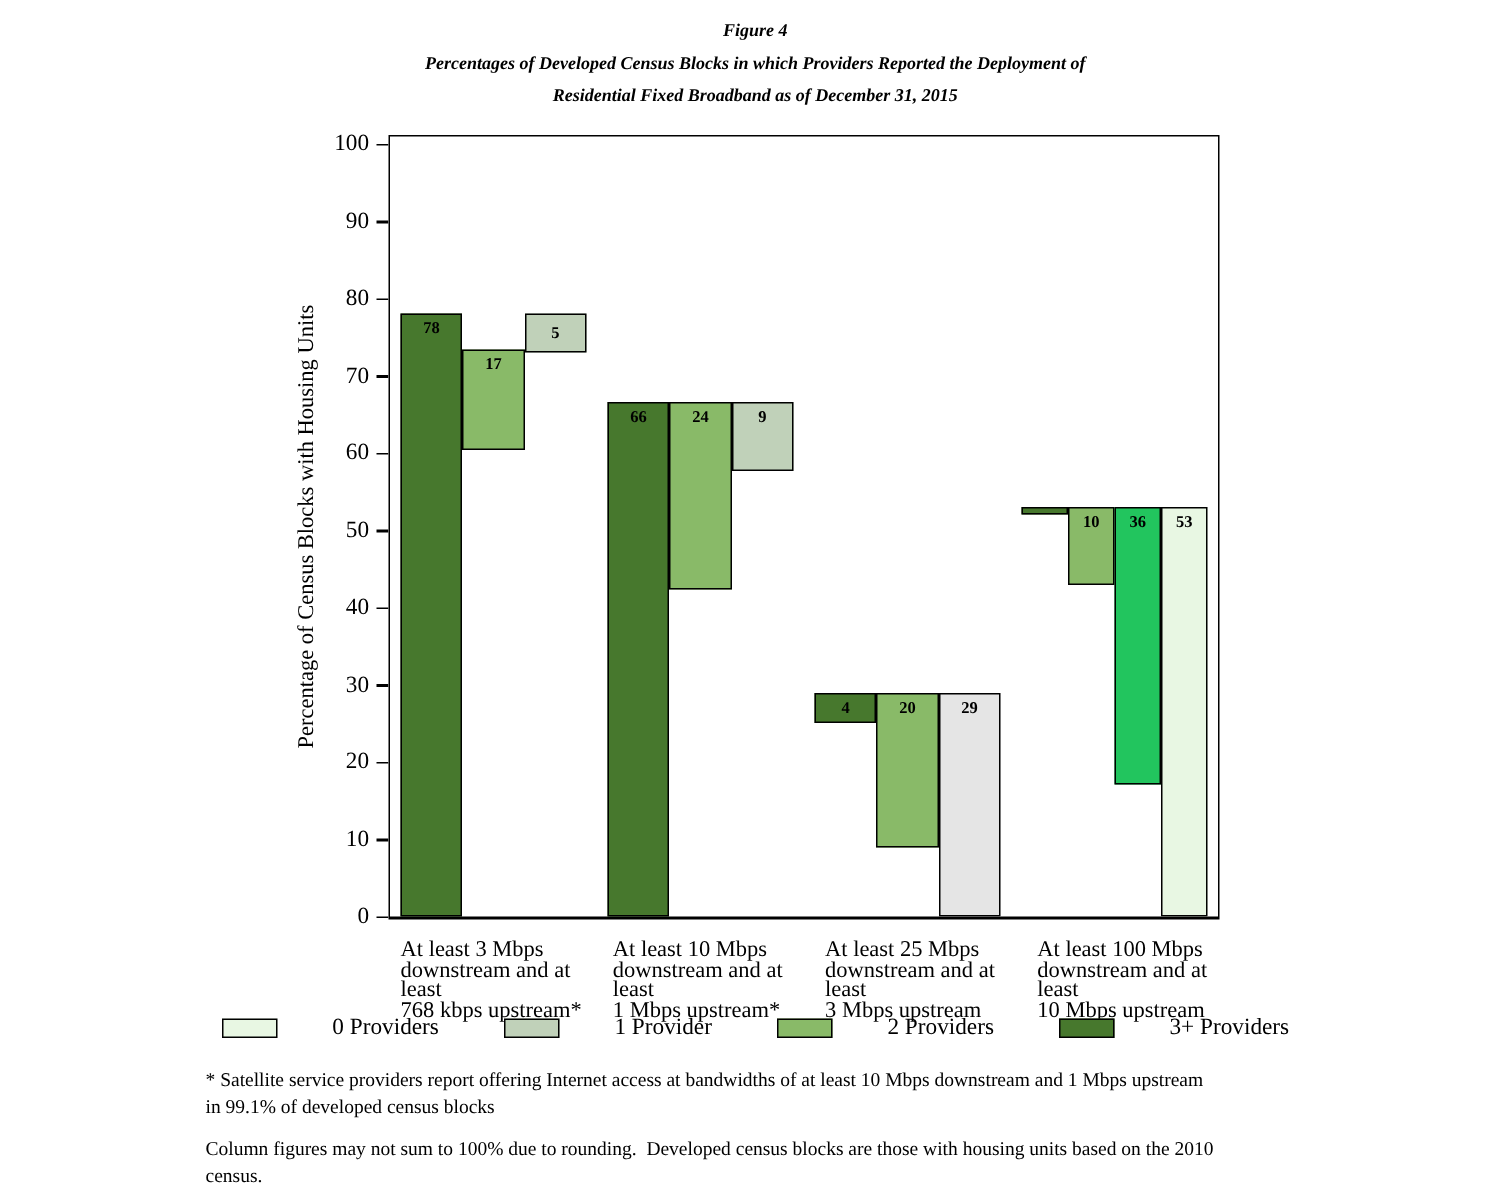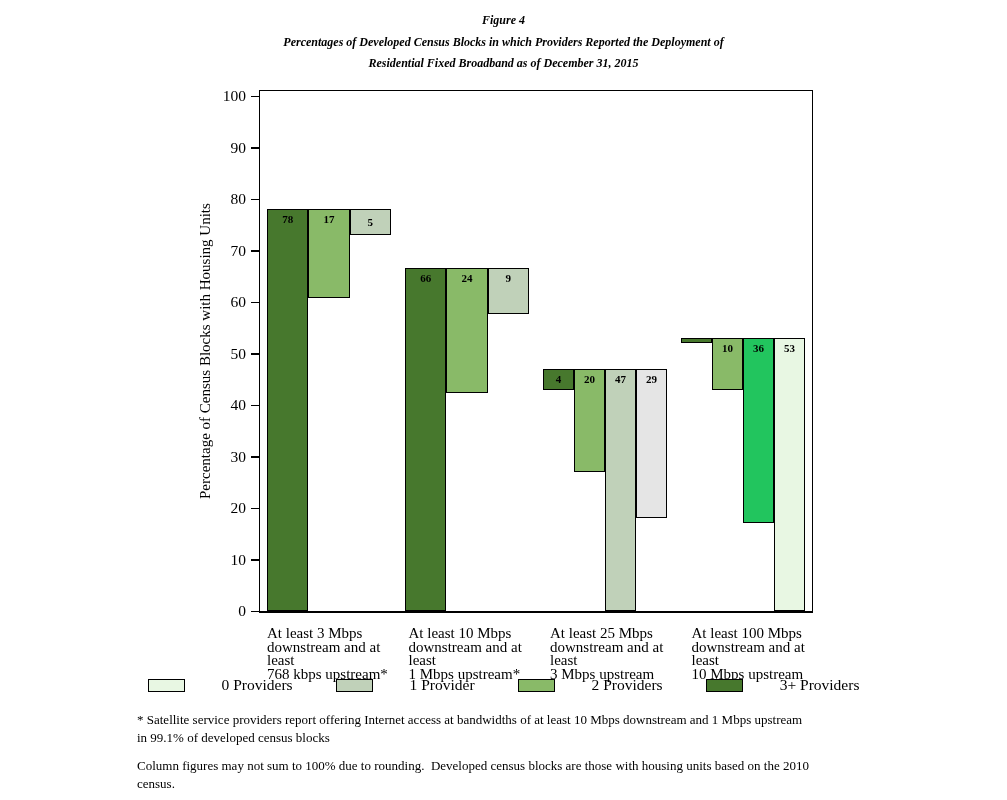--- a/index.html
+++ b/index.html
@@ -106,21 +106,21 @@
       <div class="y-tick-label" style="left: 204px; top: 87px;">100</div>
       <div class="y-tick-mark" style="left: 251px; width: 8px; top: 95.5px;"></div>
     </div>
 
   <div class="plot-box">
     <div class="bars" id="bars">
         <div class="bar">
           <div class="seg" style="height: 401.7px; background: rgb(71, 120, 45);">
             <div class="seg-label">78</div>
           </div>
-          <div class="seg" style="height: 89px; background: rgb(137, 186, 104);">
+          <div class="seg" style="height: 67px; background: rgb(137, 186, 104); margin-top: 24px;">
             <div class="seg-label">17</div>
           </div>
           <div class="seg centered" style="height: 25.75px; background: rgb(192, 209, 185);">
             <div class="seg-label">5</div>
           </div>
         </div>
         <div class="bar">
           <div class="seg" style="height: 343.333px; background: rgb(71, 120, 45);">
             <div class="seg-label">66</div>
           </div>
@@ -130,23 +130,20 @@
           <div class="seg" style="height: 46.8182px; background: rgb(192, 209, 185);">
             <div class="seg-label">9</div>
           </div>
         </div>
         <div class="bar">
           <div class="seg centered" style="height: 20.6px; background: rgb(71, 120, 45);">
             <div class="seg-label">4</div>
           </div>
           <div class="seg" style="height: 103px; background: rgb(137, 186, 104);">
             <div class="seg-label">20</div>
-          </div>
-          <div class="seg" style="height: 242.05px; background: rgb(192, 209, 185);">
-            <div class="seg-label">47</div>
           </div>
           <div class="seg" style="height: 149.35px; background: #e5e5e5;">
             <div class="seg-label">29</div>
           </div>
         </div>
         <div class="bar">
           <div class="seg centered" style="height: 5.15px; background: rgb(71, 120, 45);"></div>
           <div class="seg" style="height: 51.5px; background: rgb(137, 186, 104);">
             <div class="seg-label">10</div>
           </div>

